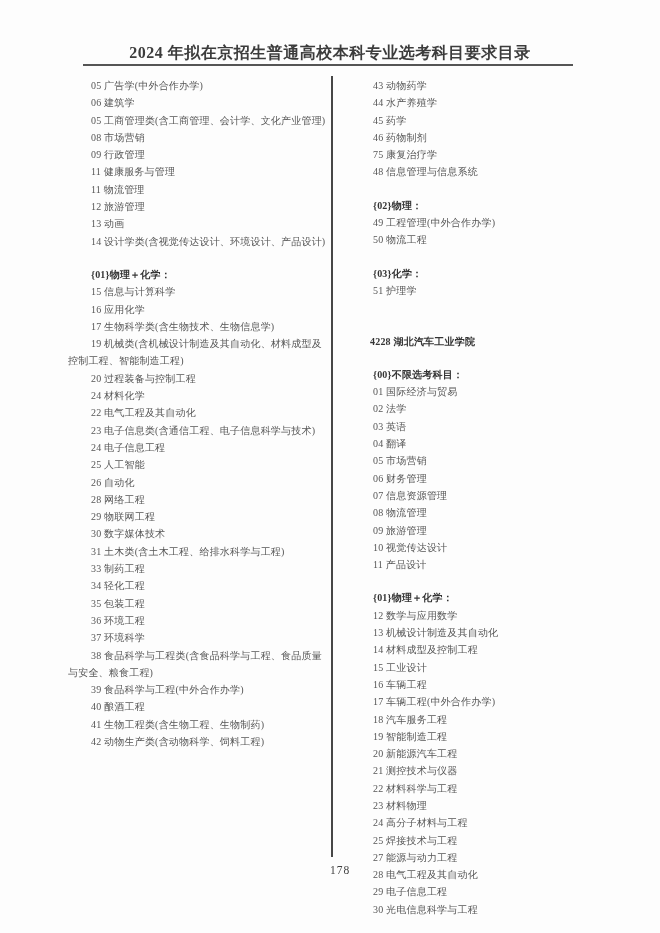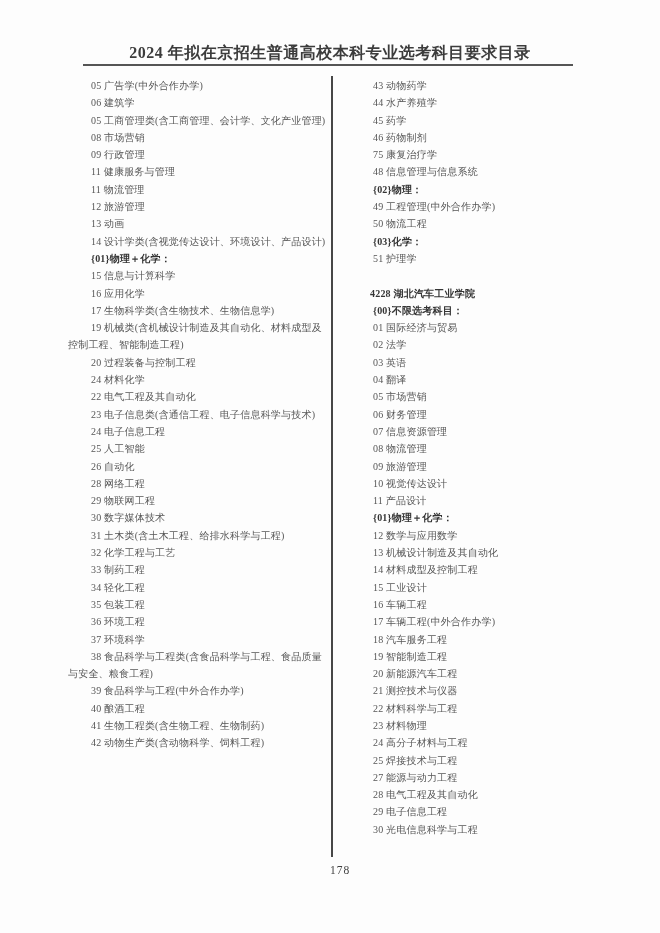--- a/index.html
+++ b/index.html
@@ -53,20 +53,21 @@
   }
   .column.left  { left: 68px;  width: 262px; }
   .column.right { left: 350px; width: 258px; }
   .entry {
     text-indent: 2.3em;
     min-height: 17.3px;
   }
   .entry.bold {
     font-weight: 700;
     color: #343434;
+    margin-top: 16px;
   }
   .entry.school {
     text-indent: 2em;
   }
   .page-number {
     position: absolute;
     top: 864px;
     left: 10px;
     width: 660px;
     text-align: center;
@@ -101,21 +102,20 @@
       <div class="entry">24 材料化学</div>
       <div class="entry">22 电气工程及其自动化</div>
       <div class="entry">23 电子信息类(含通信工程、电子信息科学与技术)</div>
       <div class="entry">24 电子信息工程</div>
       <div class="entry">25 人工智能</div>
       <div class="entry">26 自动化</div>
       <div class="entry">28 网络工程</div>
       <div class="entry">29 物联网工程</div>
       <div class="entry">30 数字媒体技术</div>
       <div class="entry">31 土木类(含土木工程、给排水科学与工程)</div>
-      <div class="entry">32 化学工程与工艺</div>
       <div class="entry">33 制药工程</div>
       <div class="entry">34 轻化工程</div>
       <div class="entry">35 包装工程</div>
       <div class="entry">36 环境工程</div>
       <div class="entry">37 环境科学</div>
       <div class="entry">38 食品科学与工程类(含食品科学与工程、食品质量与安全、粮食工程)</div>
       <div class="entry">39 食品科学与工程(中外合作办学)</div>
       <div class="entry">40 酿酒工程</div>
       <div class="entry">41 生物工程类(含生物工程、生物制药)</div>
       <div class="entry">42 动物生产类(含动物科学、饲料工程)</div>

